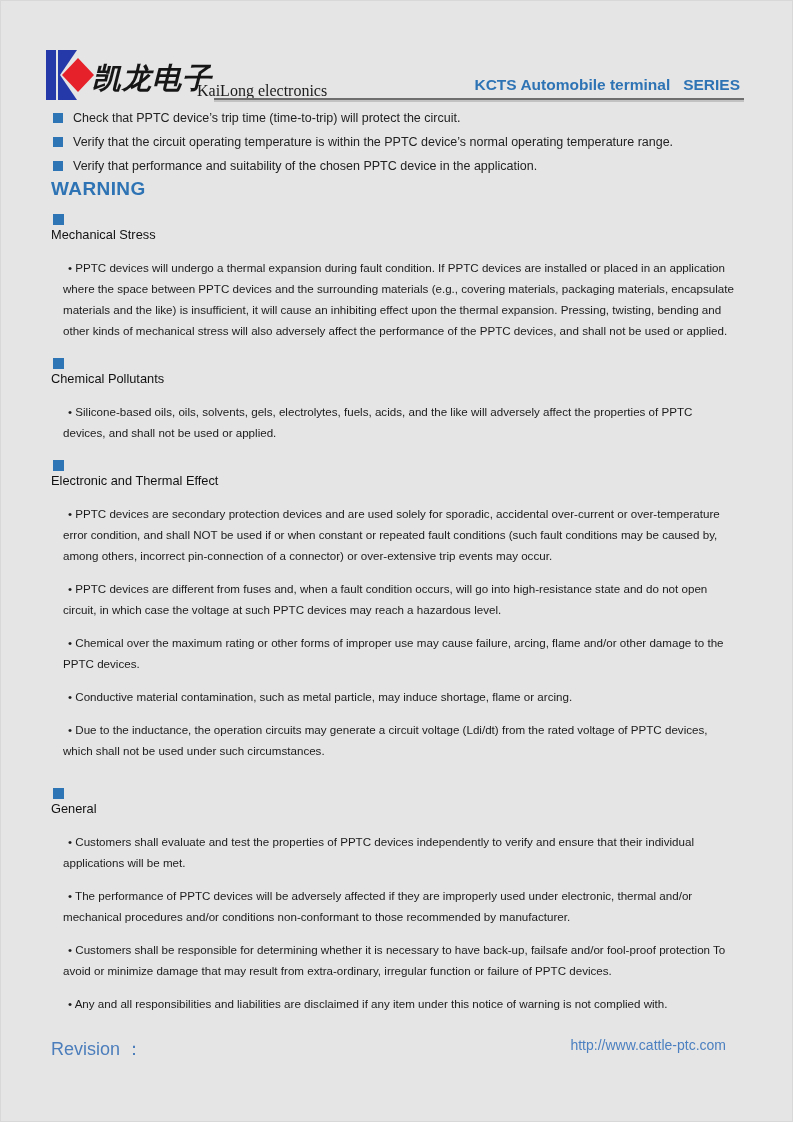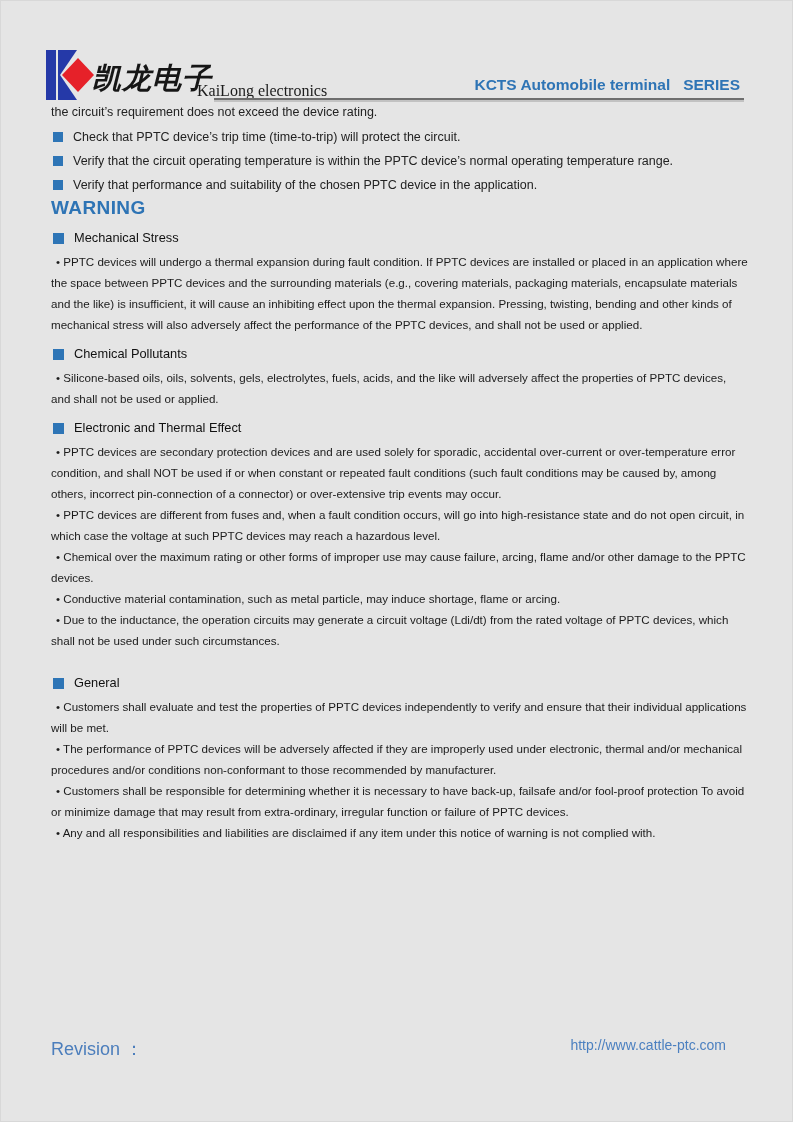--- a/index.html
+++ b/index.html
@@ -51,25 +51,25 @@
   }
 
   .warning-title {
     font-size: 19px; font-weight: bold; letter-spacing: 0.4px;
     color: #2E74B5;
   }
 
   .section-heading {
     display: flex; align-items: flex-start;
     margin-top: 9px; margin-bottom: 3px;
-    font-size: 12.8px; line-height: 20px; color: #111111;
+    font-size: 12.8px; line-height: 20px; color: #111111; flex-direction: column;
   }
   .section-heading .sq { width: 11px; height: 11px; margin-top: 5px; }
   .para {
-    margin: 0; font-size: 11.6px; line-height: 21px;
+    margin: 12px; font-size: 11.6px; line-height: 21px;
     color: #1b1b1b; text-indent: 5px;
   }
   .section-general { margin-top: 22px; }
 
   
   .footer-revision {
     position: absolute; left: 50px; top: 1036px;
     font-size: 18px; color: #4C7EBC; white-space: pre;
   }
   .footer-url {
@@ -90,21 +90,20 @@
       <polygon points="33,9 49,26 33,43 17,26" fill="#E62129"></polygon>
     </svg>
     <div class="logo-chinese">凯龙电子</div>
     <div class="logo-latin">KaiLong electronics</div>
     <div class="series-title">KCTS Automobile terminal   SERIES</div>
   </div>
   <div class="header-rule"></div>
 
   <div class="main">
 
-    <div class="intro-line">the circuit’s requirement does not exceed the device rating.</div>
 
     <div class="checklist">
       <div class="check-item">
         <span class="sq"></span>
         <span>Check that PPTC device’s trip time (time-to-trip) will protect the circuit.</span>
       </div>
       <div class="check-item">
         <span class="sq"></span>
         <span>Verify that the circuit operating temperature is within the PPTC device’s normal operating temperature range.</span>
       </div>

